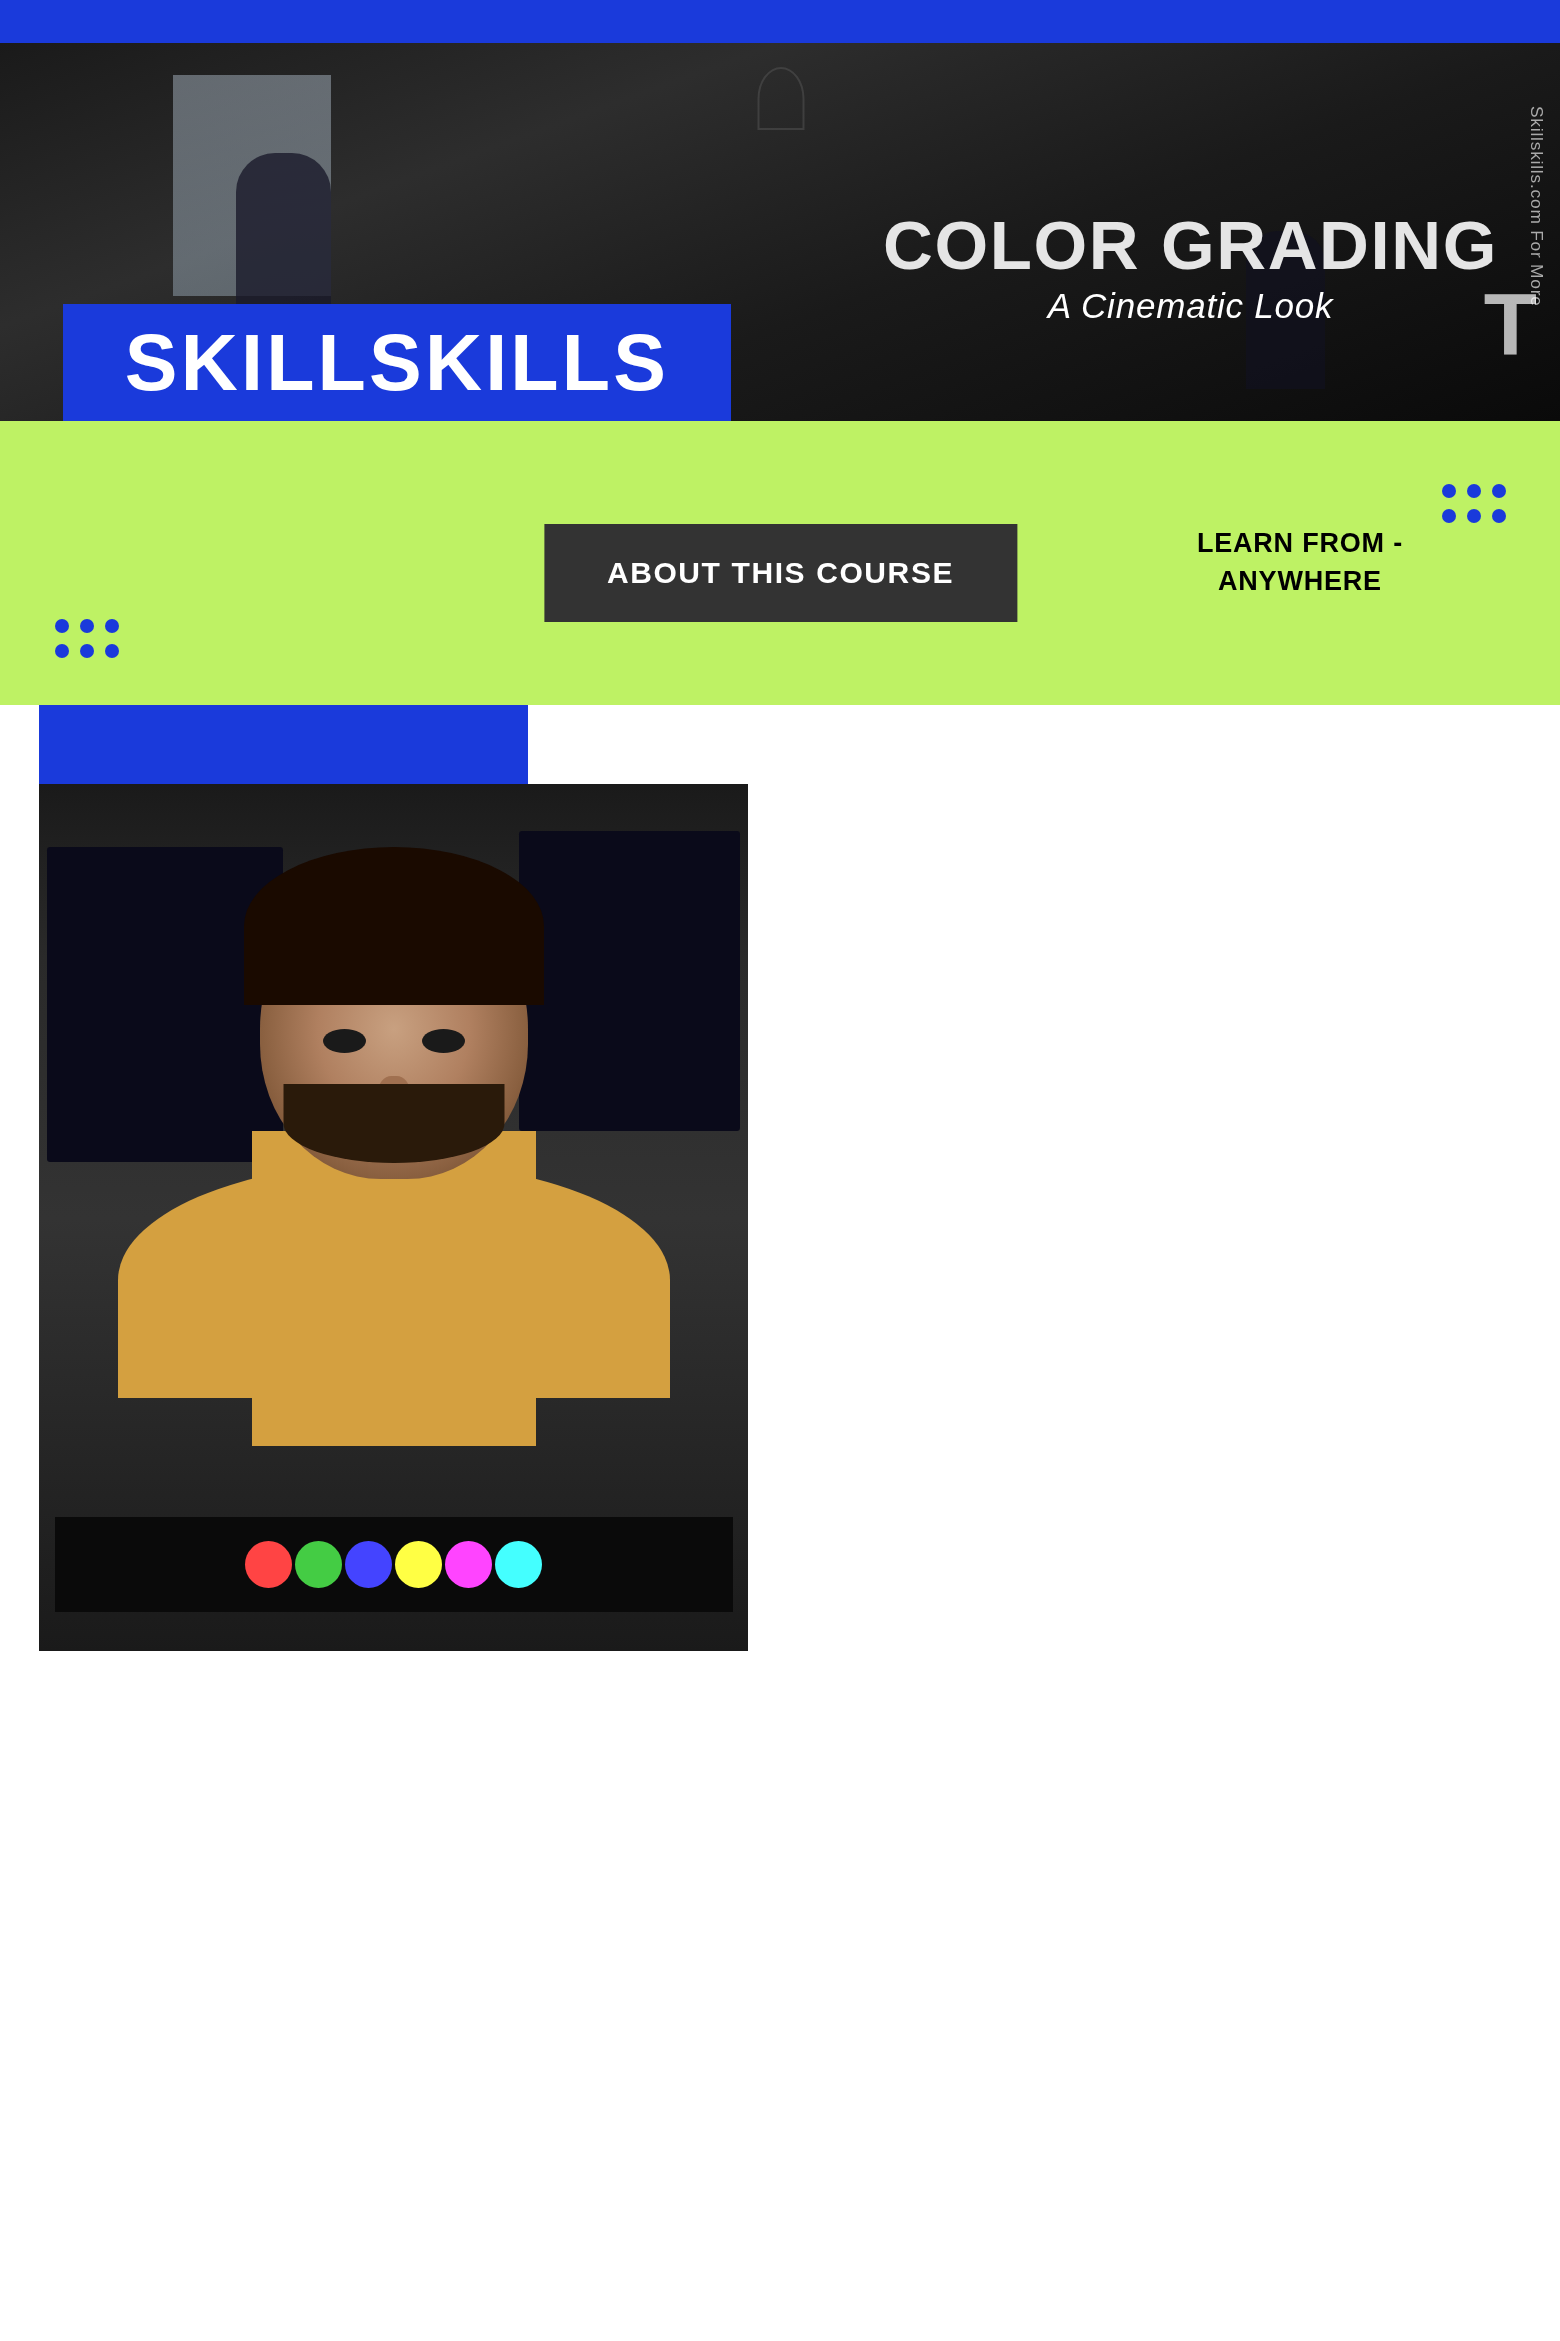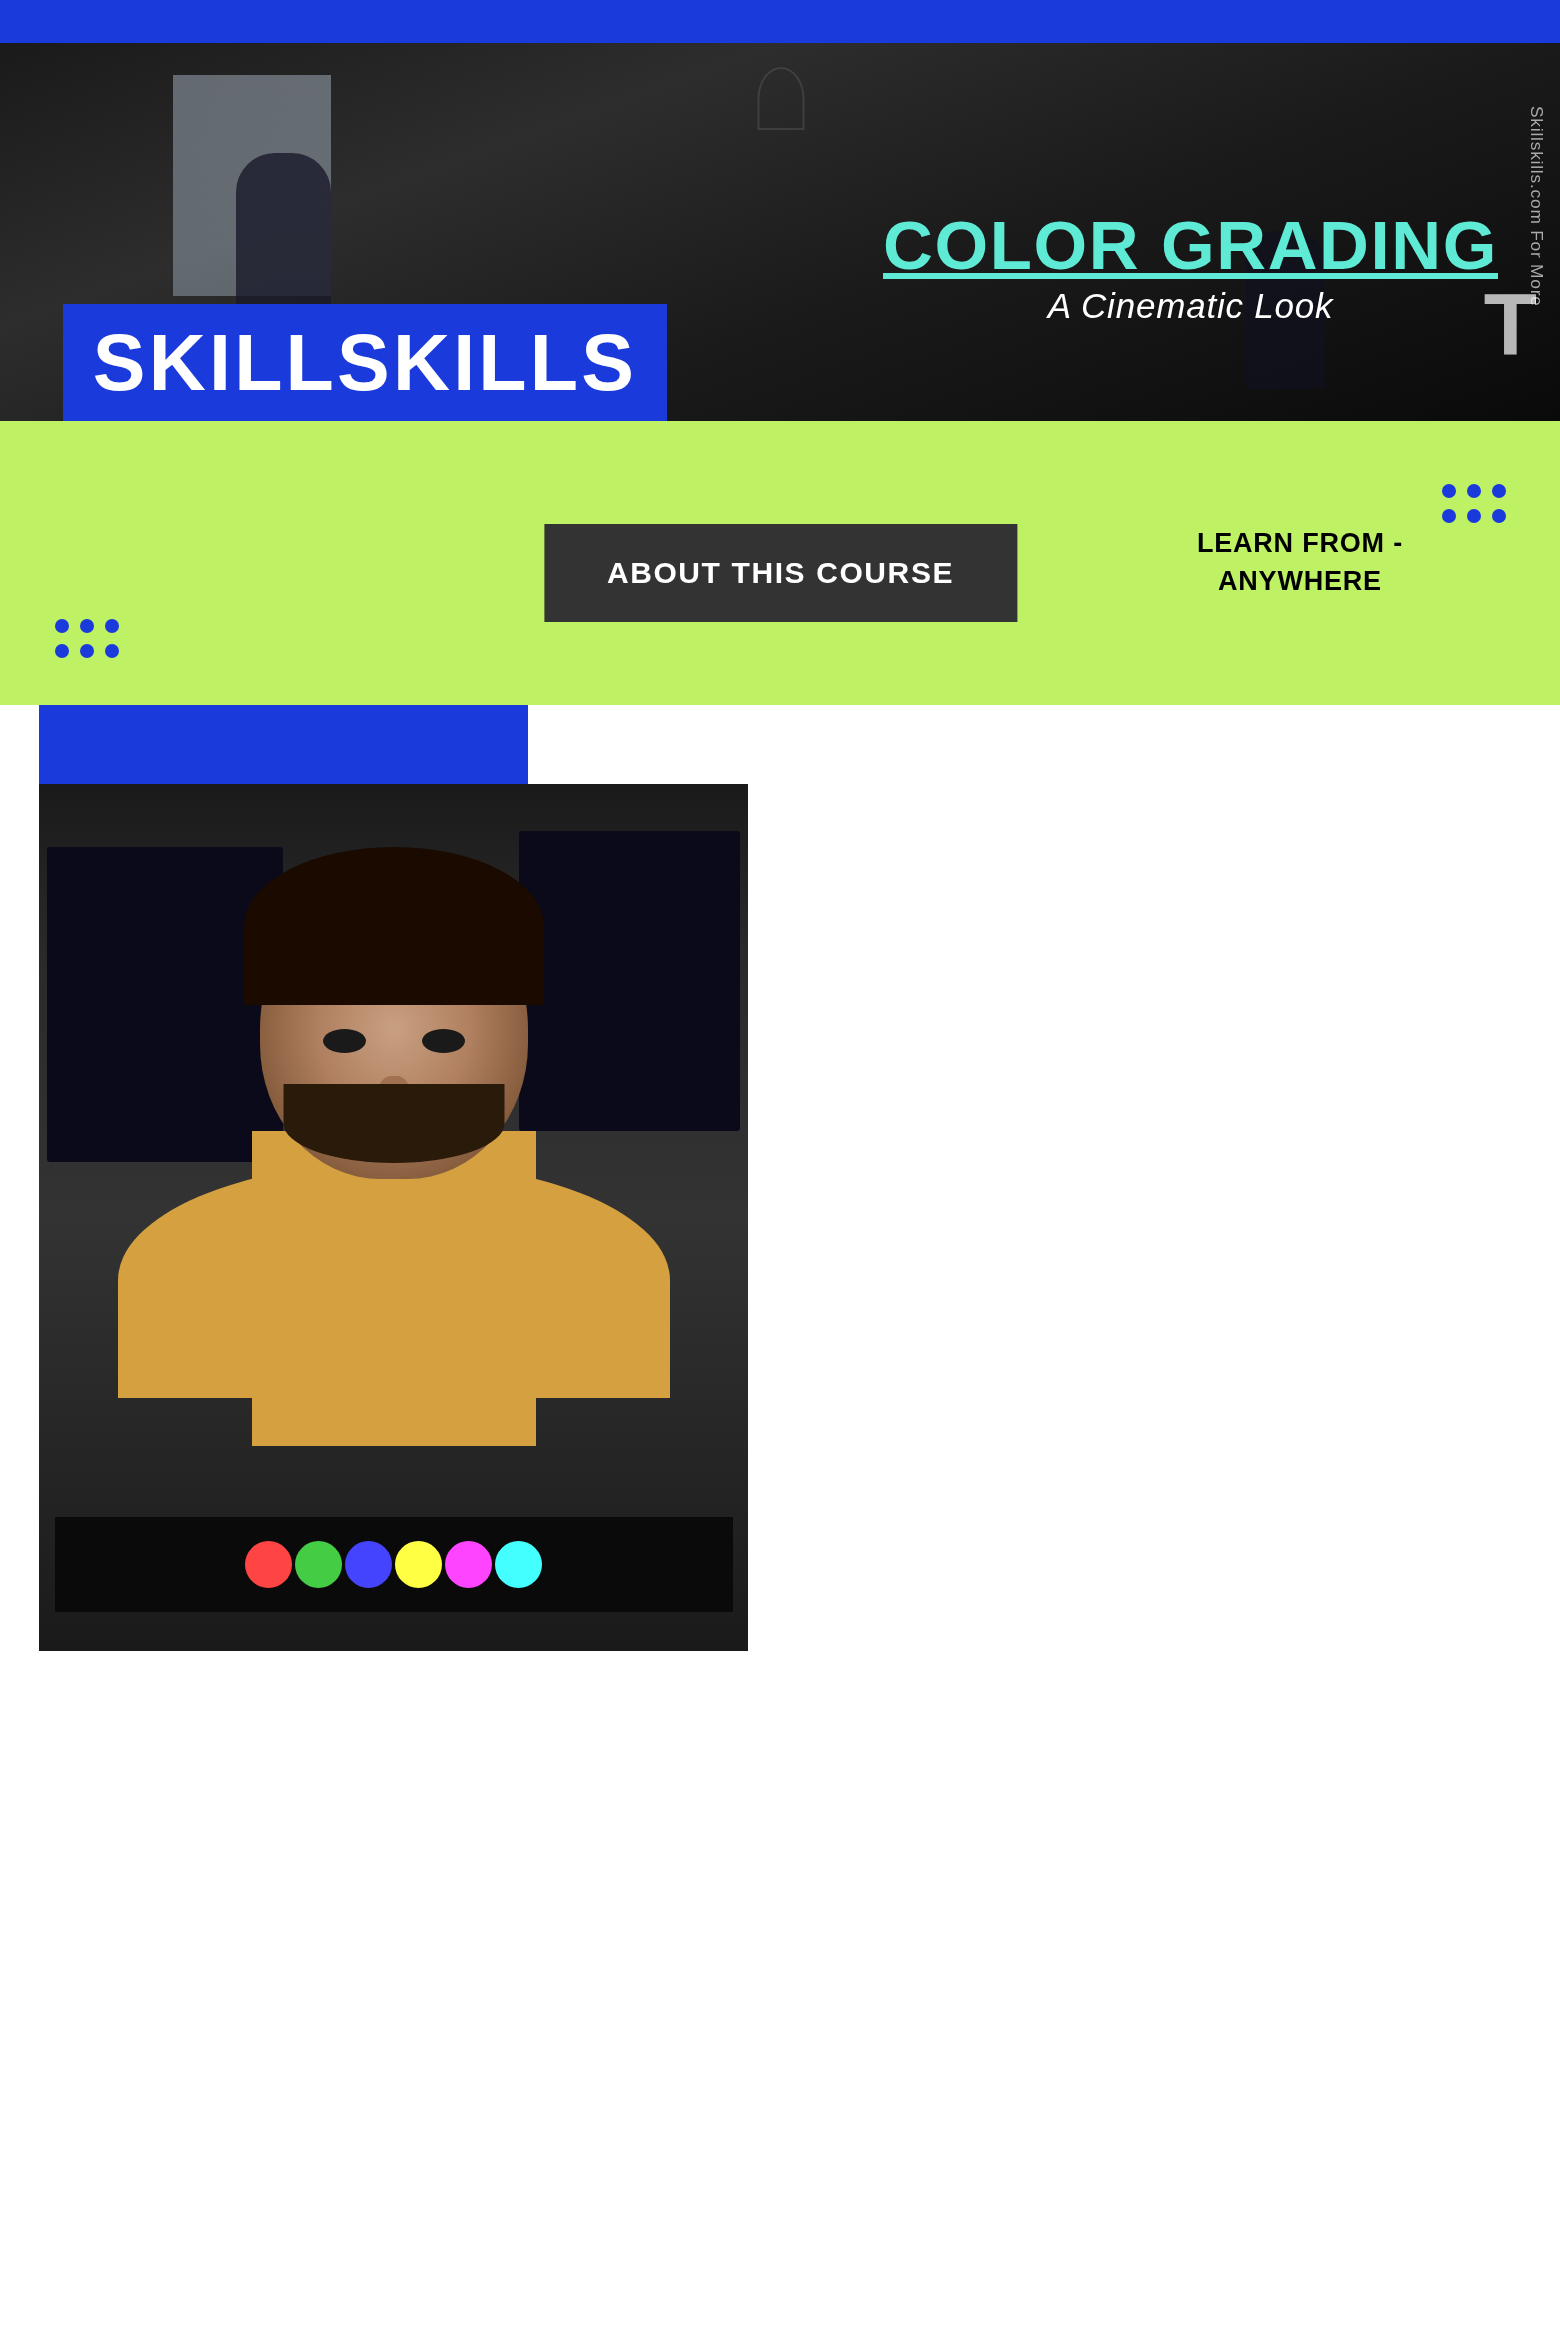--- a/index.html
+++ b/index.html
@@ -93,25 +93,24 @@
     .hero-text-container {
       position: absolute;
       right: 63px;
       bottom: 95px;
       text-align: center;
     }
 
     .hero-title {
       font-size: 69px;
       font-weight: 900;
-      color: #5eead4;
+      color: #e5e5e5;
       letter-spacing: 1.6px;
       line-height: 1;
       text-transform: uppercase;
-      text-decoration: underline;
     }
 
     .hero-subtitle {
       font-size: 35px;
       color: #ffffff;
       font-style: italic;
       font-weight: 300;
       margin-top: 6.3px;
       letter-spacing: 0.8px;
       text-align: center;
@@ -127,21 +126,21 @@
       font-size: 17.3px;
       color: #aaaaaa;
       letter-spacing: 0.8px;
     }
 
     
     .skillskills-banner {
       position: absolute;
       bottom: 0;
       left: 63px;
-      width: 604px;
+      width: 668px;
       height: 117px;
       background: #1a3adb;
       display: flex;
       align-items: center;
       justify-content: center;
       z-index: 10;
     }
 
     .skillskills-text {
       font-size: 79px;

